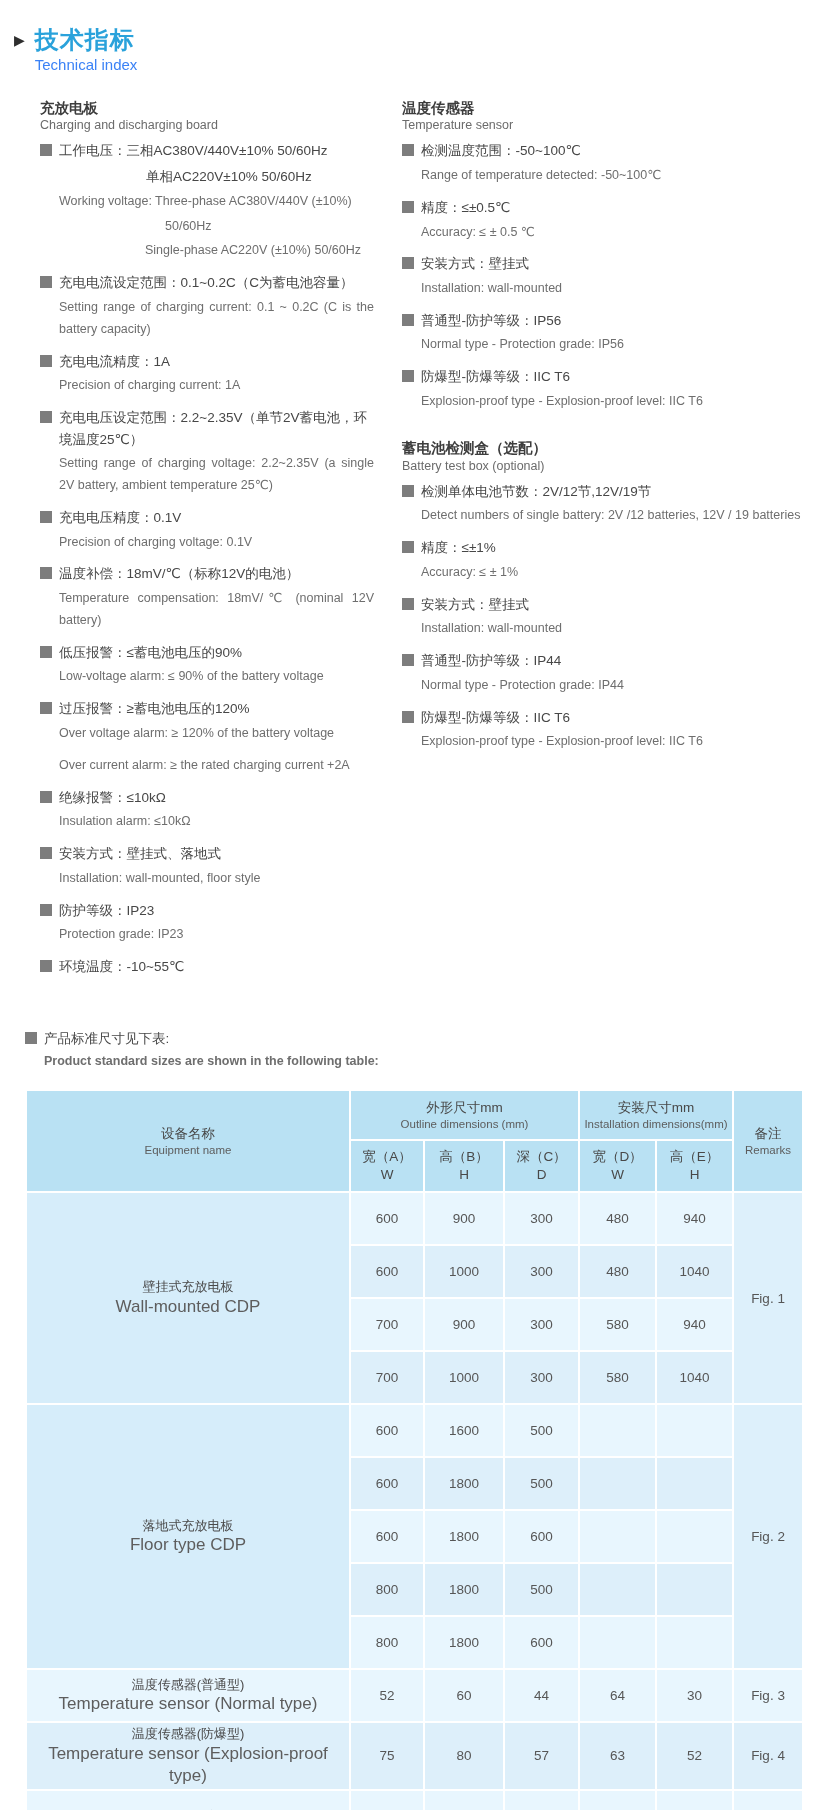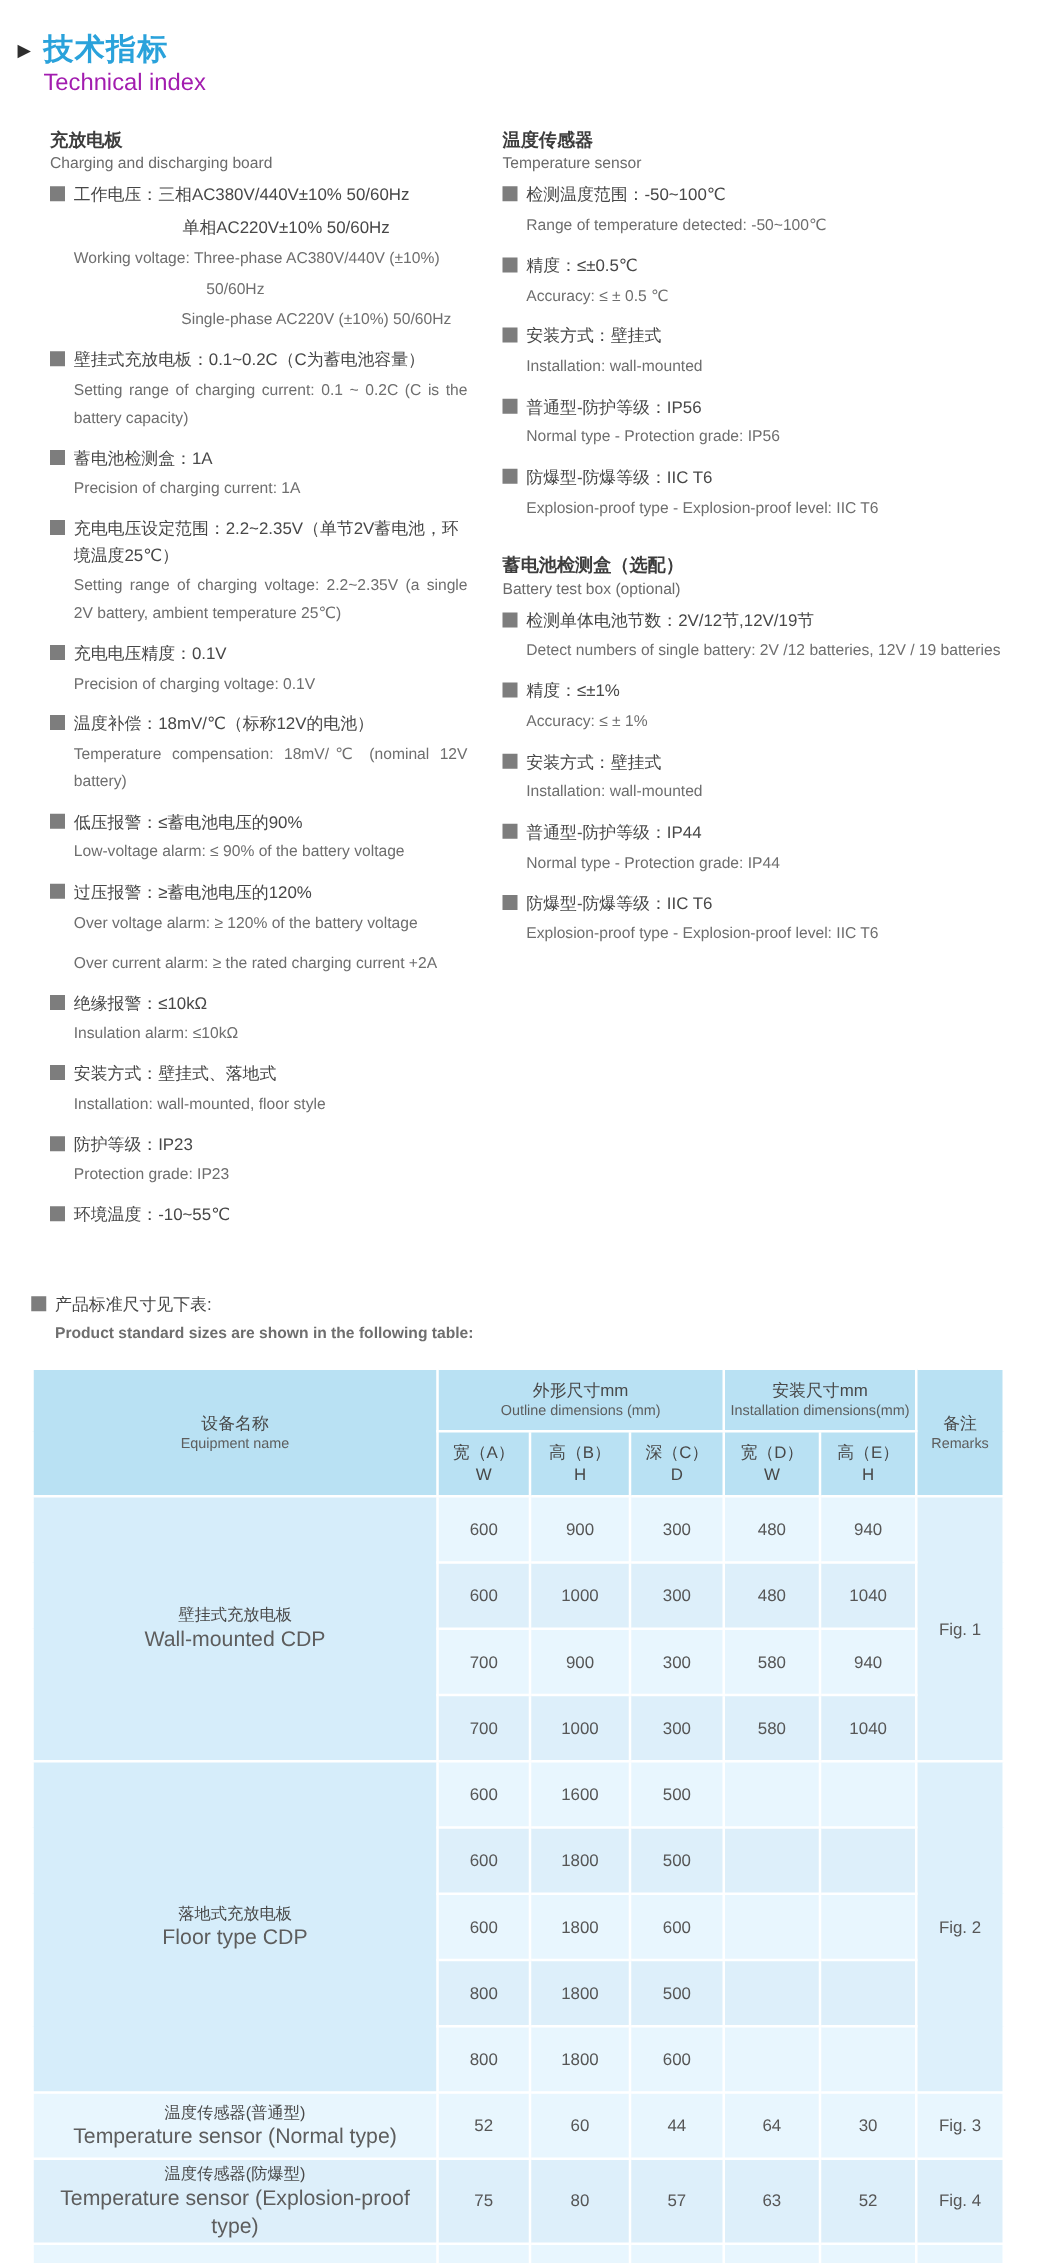--- a/index.html
+++ b/index.html
@@ -8,21 +8,21 @@
     font-family:"Liberation Sans","DejaVu Sans",sans-serif;
     color:#4a4a4a;
     -webkit-font-smoothing:antialiased;
   }
   .page { box-sizing:border-box; width:830px; min-height:1810px; padding:26px 24px 30px 40px; }
 
   
   .title-block { display:flex; align-items:flex-start; margin-left:-26px; }
   .title-arrow { font-size:14px; color:#2e2e2e; margin:7px 10px 0 0; line-height:1; }
   .title-zh { margin:0; font-size:24px; font-weight:bold; color:#2aa2db; letter-spacing:1px; line-height:1.15; }
-  .title-en { font-size:19px; color:#a21caf; margin-top:2px; }
+  .title-en { font-size:15px; color:#3b82f6; margin-top:2px; }
 
   
   .columns { display:flex; gap:28px; margin-top:16px; align-items:flex-start; min-height:872px; }
   .col-left  { width:334px; flex:none; }
   .col-right { flex:1; }
 
   .sec-head { margin:10px 0 6px 0; }
   .sec-zh { font-size:14.5px; font-weight:bold; color:#3d3d3d; line-height:1.3; }
   .sec-en { font-size:12.5px; color:#6b6b6b; margin-top:1px; }
   .sec-gap { margin-top:26px; }
@@ -83,25 +83,25 @@
 
       <div class="item">
         <div class="zh"><span class="bullet"></span><span>工作电压：三相AC380V/440V±10% 50/60Hz</span></div>
         <div class="zh2">单相AC220V±10%  50/60Hz</div>
         <div class="en">Working voltage: Three-phase AC380V/440V (±10%)</div>
         <div class="en en-c1">50/60Hz</div>
         <div class="en en-c2">Single-phase AC220V (±10%) 50/60Hz</div>
       </div>
 
       <div class="item">
-        <div class="zh"><span class="bullet"></span><span>壁挂式充放电板：0.1~0.2C（C为蓄电池容量）</span></div>
+        <div class="zh"><span class="bullet"></span><span>充电电流设定范围：0.1~0.2C（C为蓄电池容量）</span></div>
         <div class="en">Setting range of charging current: 0.1 ~ 0.2C (C is the battery capacity)</div>
       </div>
       <div class="item">
-        <div class="zh"><span class="bullet"></span><span>蓄电池检测盒：1A</span></div>
+        <div class="zh"><span class="bullet"></span><span>充电电流精度：1A</span></div>
         <div class="en">Precision of charging current: 1A</div>
       </div>
       <div class="item">
         <div class="zh"><span class="bullet"></span><span>充电电压设定范围：2.2~2.35V（单节2V蓄电池，环境温度25℃）</span></div>
         <div class="en">Setting range of charging voltage: 2.2~2.35V (a single 2V battery, ambient temperature 25℃)</div>
       </div>
       <div class="item">
         <div class="zh"><span class="bullet"></span><span>充电电压精度：0.1V</span></div>
         <div class="en">Precision of charging voltage: 0.1V</div>
       </div>

